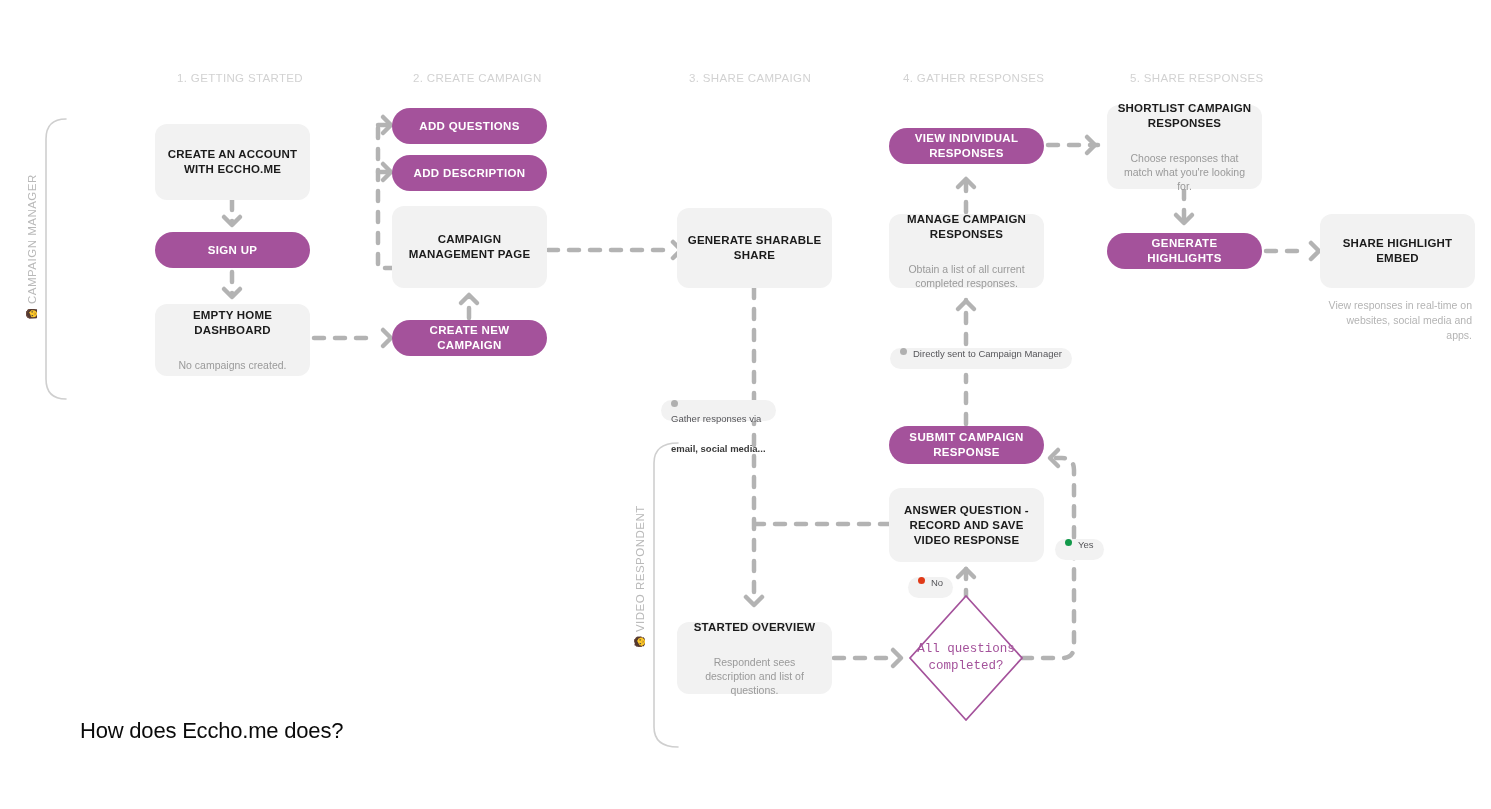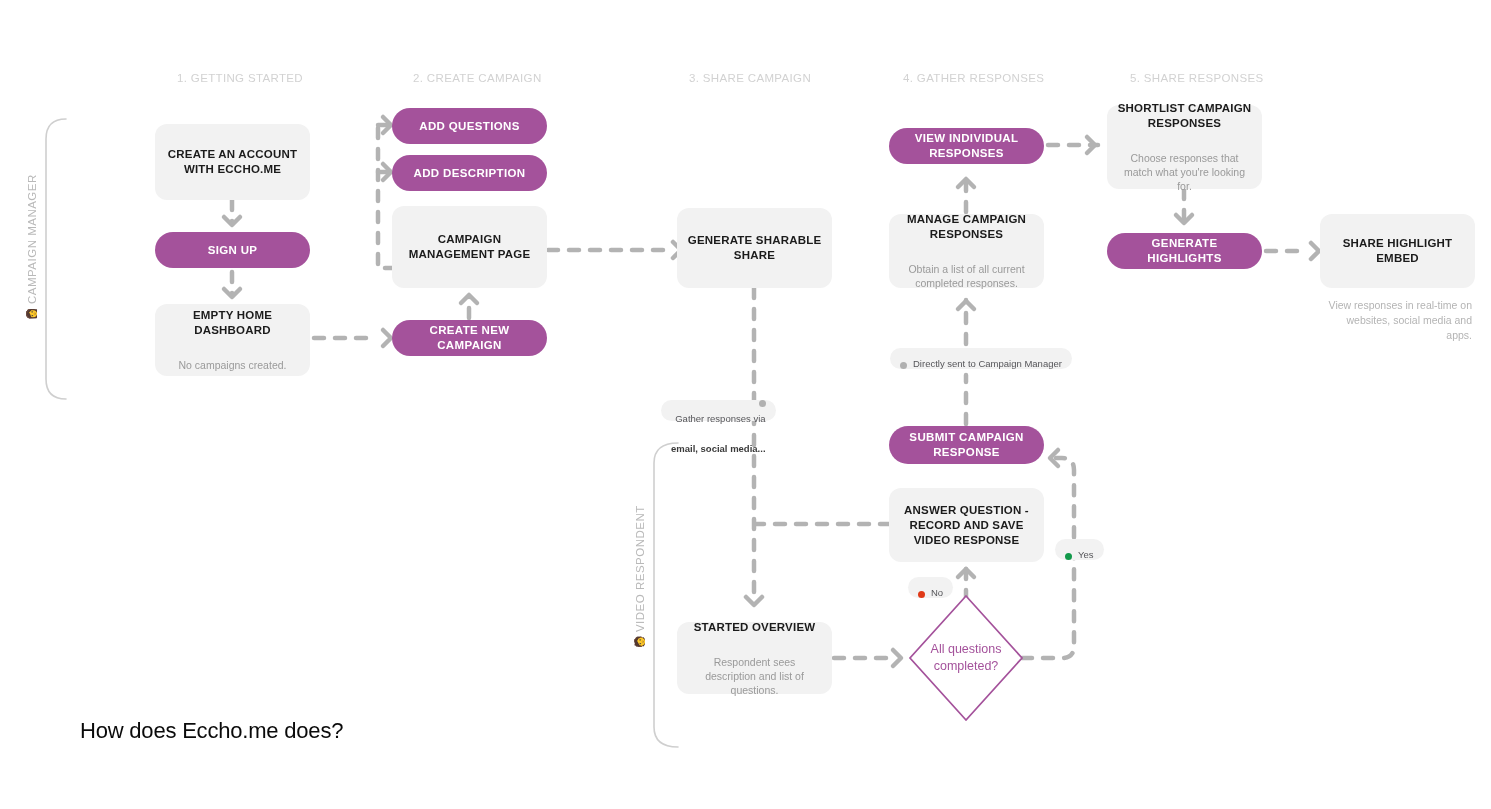--- a/index.html
+++ b/index.html
@@ -29,27 +29,27 @@
   .node.pill .n-title{color:#ffffff;font-weight:700;letter-spacing:.35px;}
   .n-sub{font-size:10.5px;font-weight:400;color:#9a9a9a;line-height:14px;
          margin-top:20px;}
 
   
   .caption{position:absolute;font-size:10.5px;color:#b4b4b4;line-height:15px;
            text-align:right;}
 
   
   .diamond{position:absolute;display:flex;align-items:center;
-           justify-content:flex-start;}
+           justify-content:flex-start;font-family:Liberation Mono, monospace;}
   .diamond .dtext{position:relative;z-index:2;font-size:12.5px;color:#a4529b;
                   text-align:center;line-height:17px;font-weight:400;}
 
   
   .apill{position:absolute;background:#f2f2f2;border-radius:11px;height:21px;
-         display:flex;align-items:flex-end;gap:6px;padding:0 10px;
+         display:flex;align-items:flex-start;gap:6px;padding:0 10px;
          font-size:9.5px;color:#56565a;white-space:nowrap;}
   .apill .dot{width:7px;height:7px;border-radius:50%;flex:0 0 auto;}
   .apill b{font-weight:700;color:#3a3a3a;margin-top:13px;}
 
   
   .lane-label{position:absolute;font-size:11.5px;letter-spacing:.5px;
               color:#b9b9b9;white-space:nowrap;
               transform-origin:0 0;transform:rotate(-90deg);
               display:flex;align-items:center;gap:3px;}
   .lane-emoji{font-size:10px;line-height:1;}

